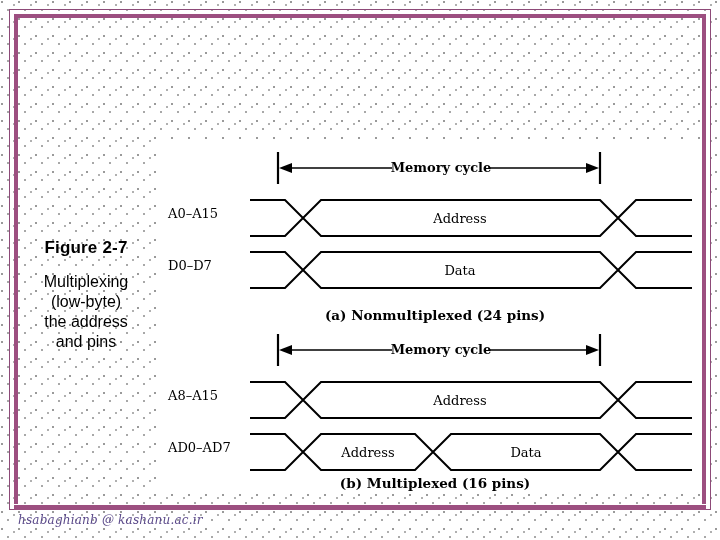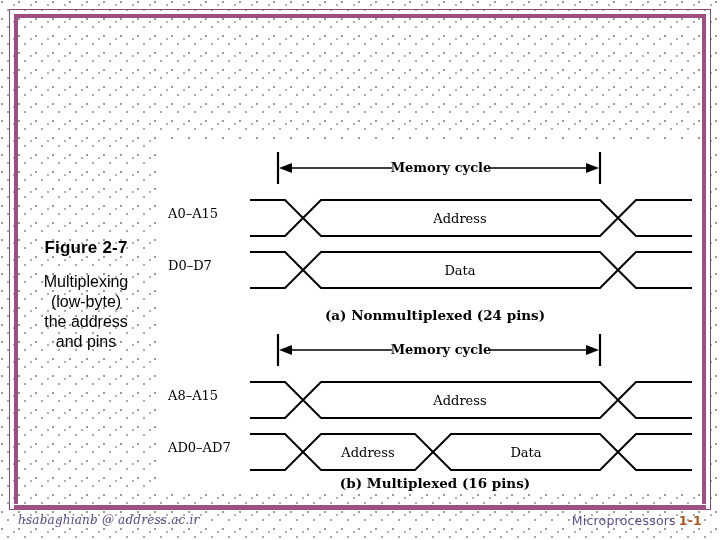--- a/index.html
+++ b/index.html
@@ -215,18 +215,15 @@
           <path d="M 458 312 L 476 294 L 532 294 M 458 312 L 476 330 L 532 330" fill="none" stroke="#000" stroke-width="2"></path>
           <text x="208" y="317" text-anchor="middle" font-family="DejaVu Serif, serif" font-size="13" fill="#000">Address</text>
           <text x="366" y="317" text-anchor="middle" font-family="DejaVu Serif, serif" font-size="13" fill="#000">Data</text>
         </g>
 
         <text x="275" y="348" text-anchor="middle" font-family="DejaVu Serif, serif" font-size="13.5" font-weight="bold" fill="#000">(b) Multiplexed (16 pins)</text>
       </g>
     </svg>
   </div>
 
-  <div id="footer-left">hsabaghianb @ address.ac.ir</div>
-  <div id="footer-right">
-    <span>Microprocessors</span><span class="page-no">1-1</span>
-  </div>
+  <div id="footer-left">hsabaghianb @ kashanu.ac.ir</div>
 
 </div>
 
 </body></html>

